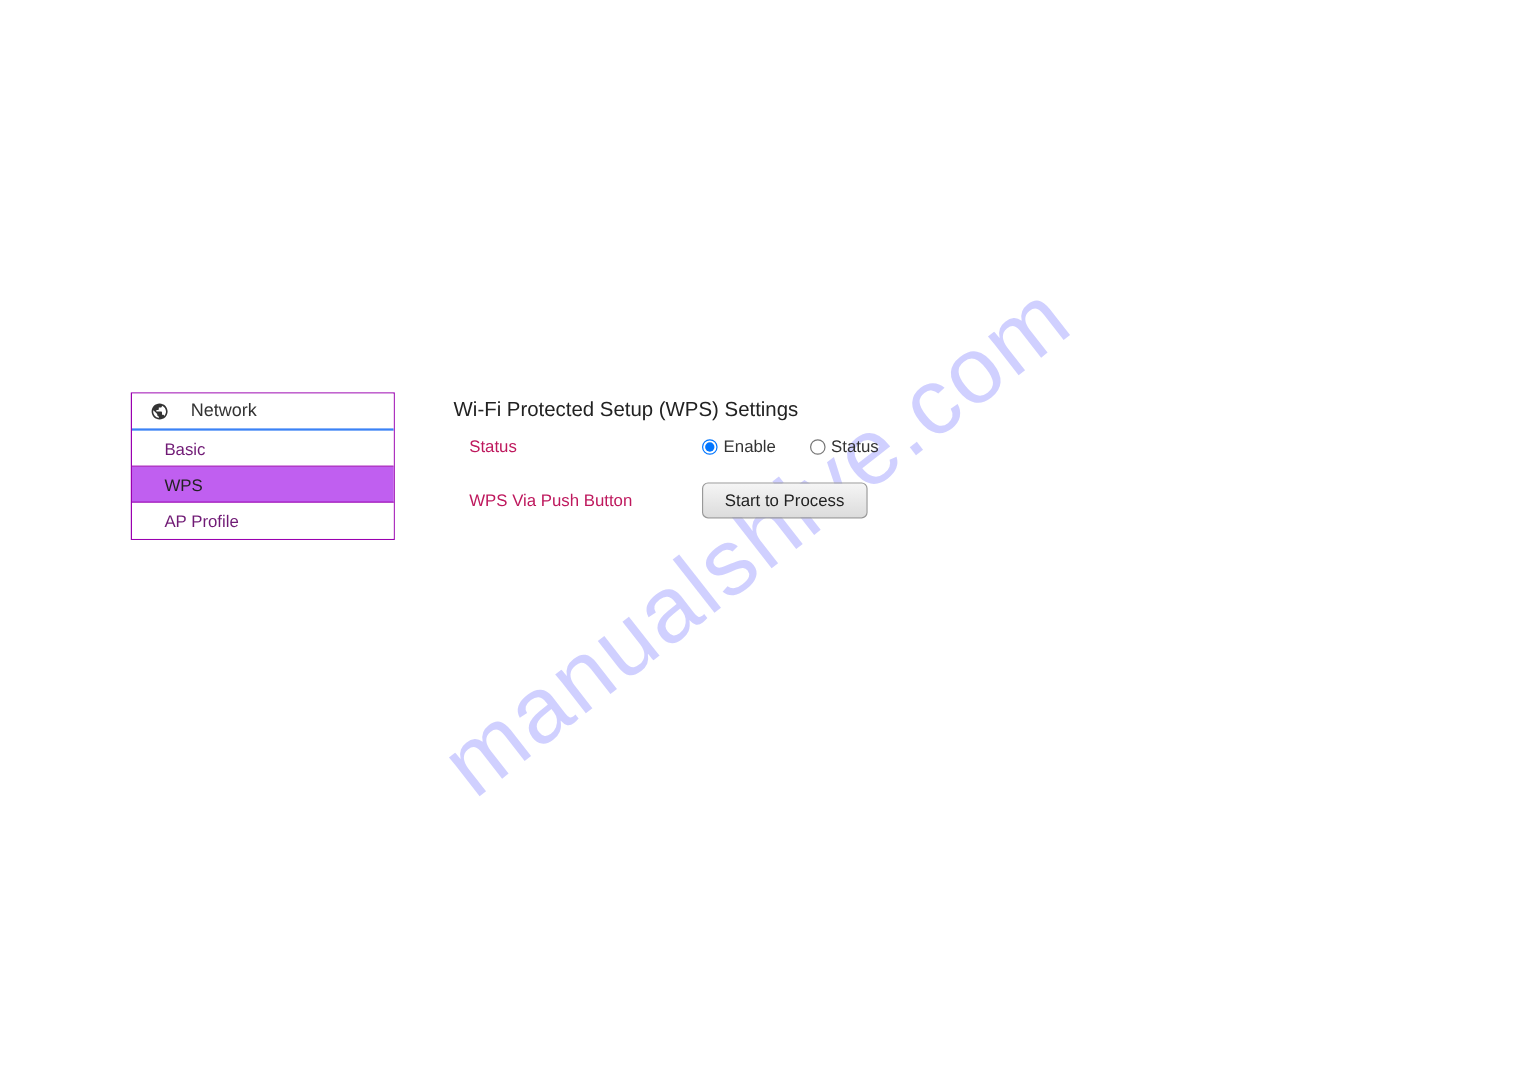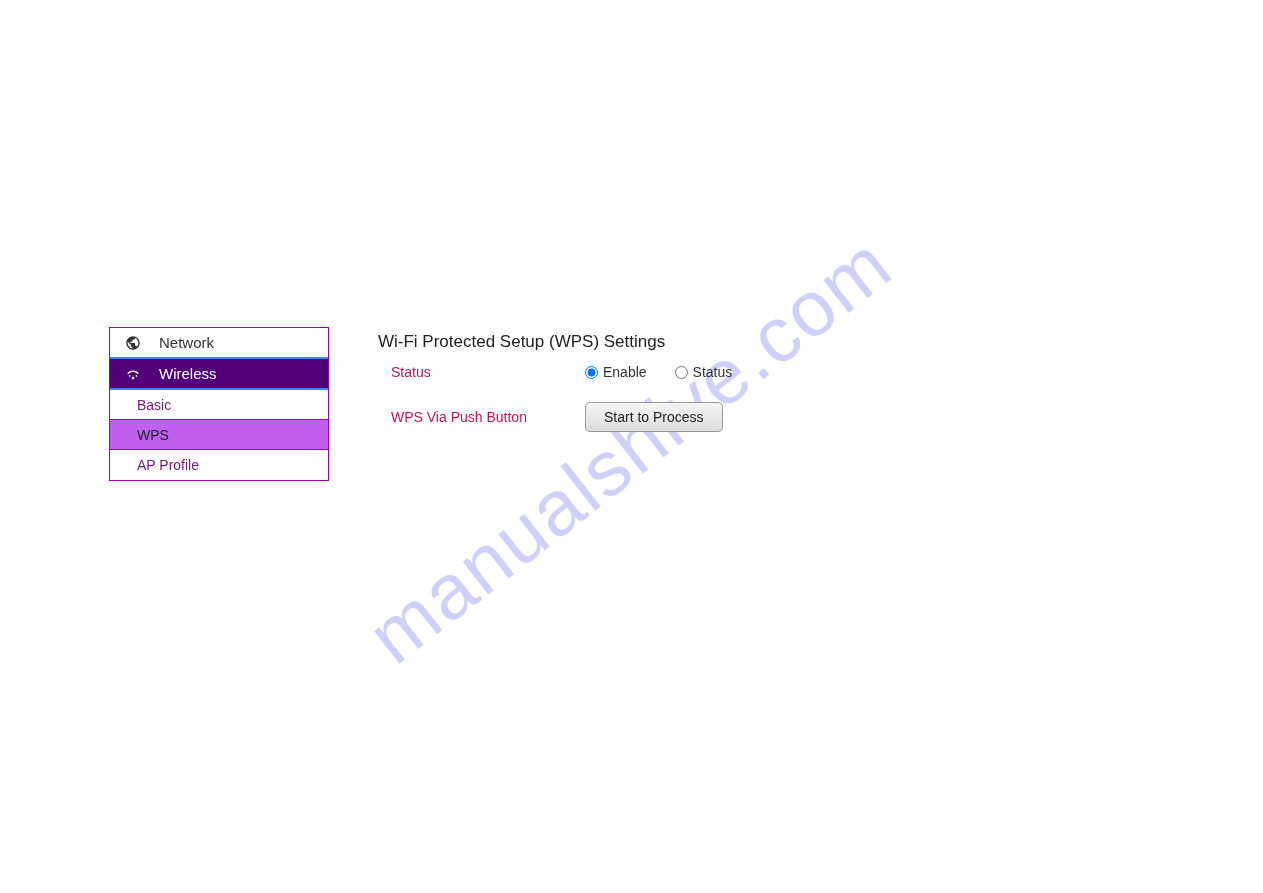--- a/index.html
+++ b/index.html
@@ -143,28 +143,20 @@
 <div class="container">
   <div class="sidebar">
     <div class="nav-category">
       <span class="nav-icon">
         <svg viewBox="0 0 24 24">
             <path d="M12 2C6.48 2 2 6.48 2 12s4.48 10 10 10 10-4.48 10-10S17.52 2 12 2zm-1 17.93c-3.95-.49-7-3.85-7-7.93 0-.62.08-1.21.21-1.79L9 15v1c0 1.1.9 2 2 2v1.93zm6.9-2.54c-.26-.81-1-1.39-1.9-1.39h-1v-3c0-.55-.45-1-1-1H8v-2h2c.55 0 1-.45 1-1V7h2c1.1 0 2-.9 2-2v-.41c2.93 1.19 5 4.06 5 7.41 0 2.08-.8 3.97-2.1 5.39z"></path>
           </svg>
       </span>
       <span>Network</span>
     </div>
-    <div class="nav-category active">
-      <span class="nav-icon">
-        <svg viewBox="0 0 24 24">
-            <path d="M12 20c1.1 0 2-.9 2-2s-.9-2-2-2-2 .9-2 2 .9 2 2 2zm-6-6c.5-.5 1.2-.5 1.7 0 .5.5.5 1.2 0 1.7-.5.5-1.2.5-1.7 0-.5-.5-.5-1.2 0-1.7zm12 0c.5.5.5 1.2 0 1.7-.5.5-1.2.5-1.7 0-.5-.5-.5-1.2 0-1.7.5-.5 1.2-.5 1.7 0zM4 10c-.5.5-.5 1.2 0 1.7.5.5 1.2.5 1.7 0 3.5-3.5 9.1-3.5 12.6 0 .5.5 1.2.5 1.7 0 .5-.5.5-1.2 0-1.7-4.4-4.4-11.6-4.4-16 0z"></path>
-          </svg>
-      </span>
-      <span>Wireless</span>
-    </div>
     <div class="nav-subitem">
       <span>Basic</span>
     </div>
     <div class="nav-subitem selected">
       <span>WPS</span>
     </div>
     <div class="nav-subitem">
       <span>AP Profile</span>
     </div>
   </div>

